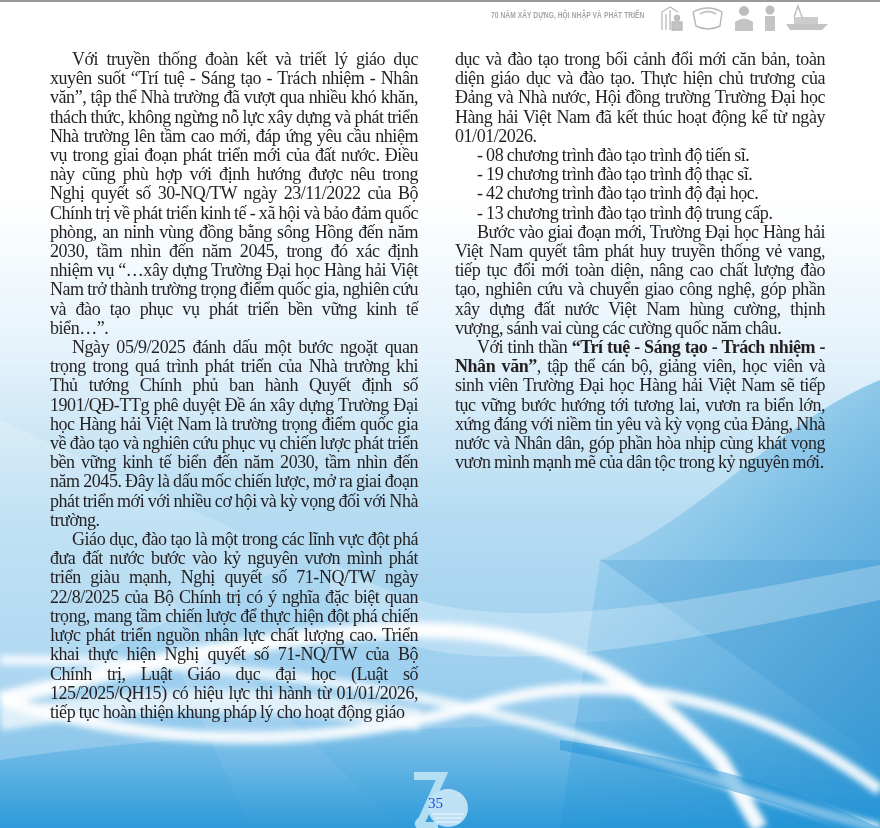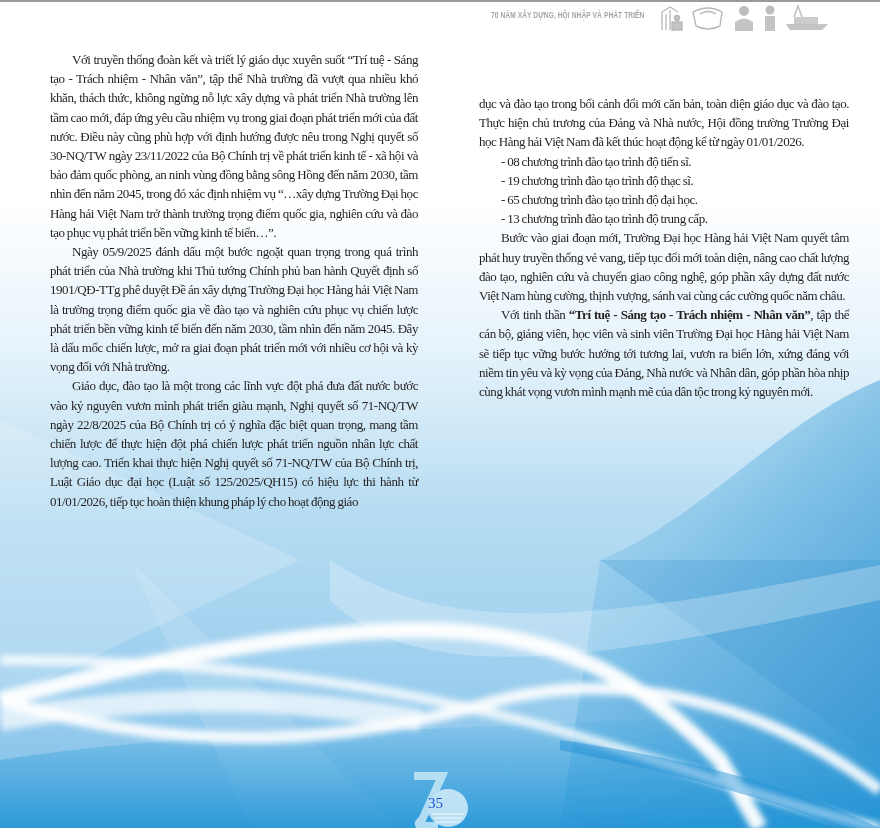--- a/index.html
+++ b/index.html
@@ -16,24 +16,24 @@
       position: absolute; left: 491px; top: 10px;
       font-family: "Liberation Sans", "DejaVu Sans", sans-serif;
       font-size: 8.5px; font-weight: bold; color: #a5a5a5; letter-spacing: 0.1px;
       transform: scaleX(0.78); transform-origin: left center;
       white-space: nowrap;
     }
     .header-icons { position: absolute; left: 660px; top: 4px; display: flex; gap: 6px; align-items: flex-end; }
     .header-icons span { display: block; }
     .col {
       position: absolute; top: 48px; width: 368px;
-      font-size: 13px; line-height: 19.2px; text-align: justify;
+      font-size: 18px; line-height: 19.2px; text-align: justify;
     }
     .col-left { left: 50px; top: 50px; }
-    .col-right { left: 479px; top: 50px; width: 370px; margin-top: 44px; }
+    .col-right { left: 455px; top: 50px; width: 370px; }
     .col p { margin: 0; text-indent: 22px; }
     .col p.noindent { text-indent: 0; }
     .col p.item { text-indent: 22px; }
     .col p b { font-weight: bold; }
     .tight { letter-spacing: -0.45px; word-spacing: -0.5px; }
     .page-num {
       position: absolute; left: 428px; top: 795px; font-size: 15px; color: #1d4ed8;
       font-family: "Liberation Serif", serif;
     }
     .logo { position: absolute; left: 400px; top: 770px; }
@@ -130,21 +130,21 @@
 <div class="col col-left">
   <p class="tight">Với truyền thống đoàn kết và triết lý giáo dục xuyên suốt “Trí tuệ - Sáng tạo - Trách nhiệm - Nhân văn”, tập thể Nhà trường đã vượt qua nhiều khó khăn, thách thức, không ngừng nỗ lực xây dựng và phát triển Nhà trường lên tầm cao mới, đáp ứng yêu cầu nhiệm vụ trong giai đoạn phát triển mới của đất nước. Điều này cũng phù hợp với định hướng được nêu trong Nghị quyết số 30-NQ/TW ngày 23/11/2022 của Bộ Chính trị về phát triển kinh tế - xã hội và bảo đảm quốc phòng, an ninh vùng đồng bằng sông Hồng đến năm 2030, tầm nhìn đến năm 2045, trong đó xác định nhiệm vụ “…xây dựng Trường Đại học Hàng hải Việt Nam trở thành trường trọng điểm quốc gia, nghiên cứu và đào tạo phục vụ phát triển bền vững kinh tế biển…”.</p>
   <p class="tight">Ngày 05/9/2025 đánh dấu một bước ngoặt quan trọng trong quá trình phát triển của Nhà trường khi Thủ tướng Chính phủ ban hành Quyết định số 1901/QĐ-TTg phê duyệt Đề án xây dựng Trường Đại học Hàng hải Việt Nam là trường trọng điểm quốc gia về đào tạo và nghiên cứu phục vụ chiến lược phát triển bền vững kinh tế biển đến năm 2030, tầm nhìn đến năm 2045. Đây là dấu mốc chiến lược, mở ra giai đoạn phát triển mới với nhiều cơ hội và kỳ vọng đối với Nhà trường.</p>
   <p class="tight">Giáo dục, đào tạo là một trong các lĩnh vực đột phá đưa đất nước bước vào kỷ nguyên vươn mình phát triển giàu mạnh, Nghị quyết số 71-NQ/TW ngày 22/8/2025 của Bộ Chính trị có ý nghĩa đặc biệt quan trọng, mang tầm chiến lược để thực hiện đột phá chiến lược phát triển nguồn nhân lực chất lượng cao. Triển khai thực hiện Nghị quyết số 71-NQ/TW của Bộ Chính trị, Luật Giáo dục đại học (Luật số 125/2025/QH15) có hiệu lực thi hành từ 01/01/2026, tiếp tục hoàn thiện khung pháp lý cho hoạt động giáo</p>
 </div>
 
 <div class="col col-right">
   <p class="noindent tight">dục và đào tạo trong bối cảnh đổi mới căn bản, toàn diện giáo dục và đào tạo. Thực hiện chủ trương của Đảng và Nhà nước, Hội đồng trường Trường Đại học Hàng hải Việt Nam đã kết thúc hoạt động kể từ ngày 01/01/2026.</p>
   <p class="item tight">- 08 chương trình đào tạo trình độ tiến sĩ.</p>
   <p class="item tight">- 19 chương trình đào tạo trình độ thạc sĩ.</p>
-  <p class="item tight">- 65 chương trình đào tạo trình độ đại học.</p>
+  <p class="item tight">- 42 chương trình đào tạo trình độ đại học.</p>
   <p class="item tight">- 13 chương trình đào tạo trình độ trung cấp.</p>
   <p class="tight">Bước vào giai đoạn mới, Trường Đại học Hàng hải Việt Nam quyết tâm phát huy truyền thống vẻ vang, tiếp tục đổi mới toàn diện, nâng cao chất lượng đào tạo, nghiên cứu và chuyển giao công nghệ, góp phần xây dựng đất nước Việt Nam hùng cường, thịnh vượng, sánh vai cùng các cường quốc năm châu.</p>
   <p class="tight"><span>Với tinh thần </span><b>“Trí tuệ - Sáng tạo - Trách nhiệm - Nhân văn”</b><span>, tập thể cán bộ, giảng viên, học viên và sinh viên Trường Đại học Hàng hải Việt Nam sẽ tiếp tục vững bước hướng tới tương lai, vươn ra biển lớn, xứng đáng với niềm tin yêu và kỳ vọng của Đảng, Nhà nước và Nhân dân, góp phần hòa nhịp cùng khát vọng vươn mình mạnh mẽ của dân tộc trong kỷ nguyên mới.</span></p>
 </div>
 
 <div class="logo">
   <svg width="80" height="58" viewBox="0 0 80 58">
     <ellipse cx="48" cy="38" rx="20" ry="19" fill="#e8f5fc" opacity="0.75"></ellipse>
     <path d="M14 6 H42 L22 50 Q14 56 26 56 H38" stroke="#bfe4f5" stroke-width="8" fill="none" opacity="0.9"></path>
     <g stroke="#ffffff" stroke-width="1" opacity="0.8">

